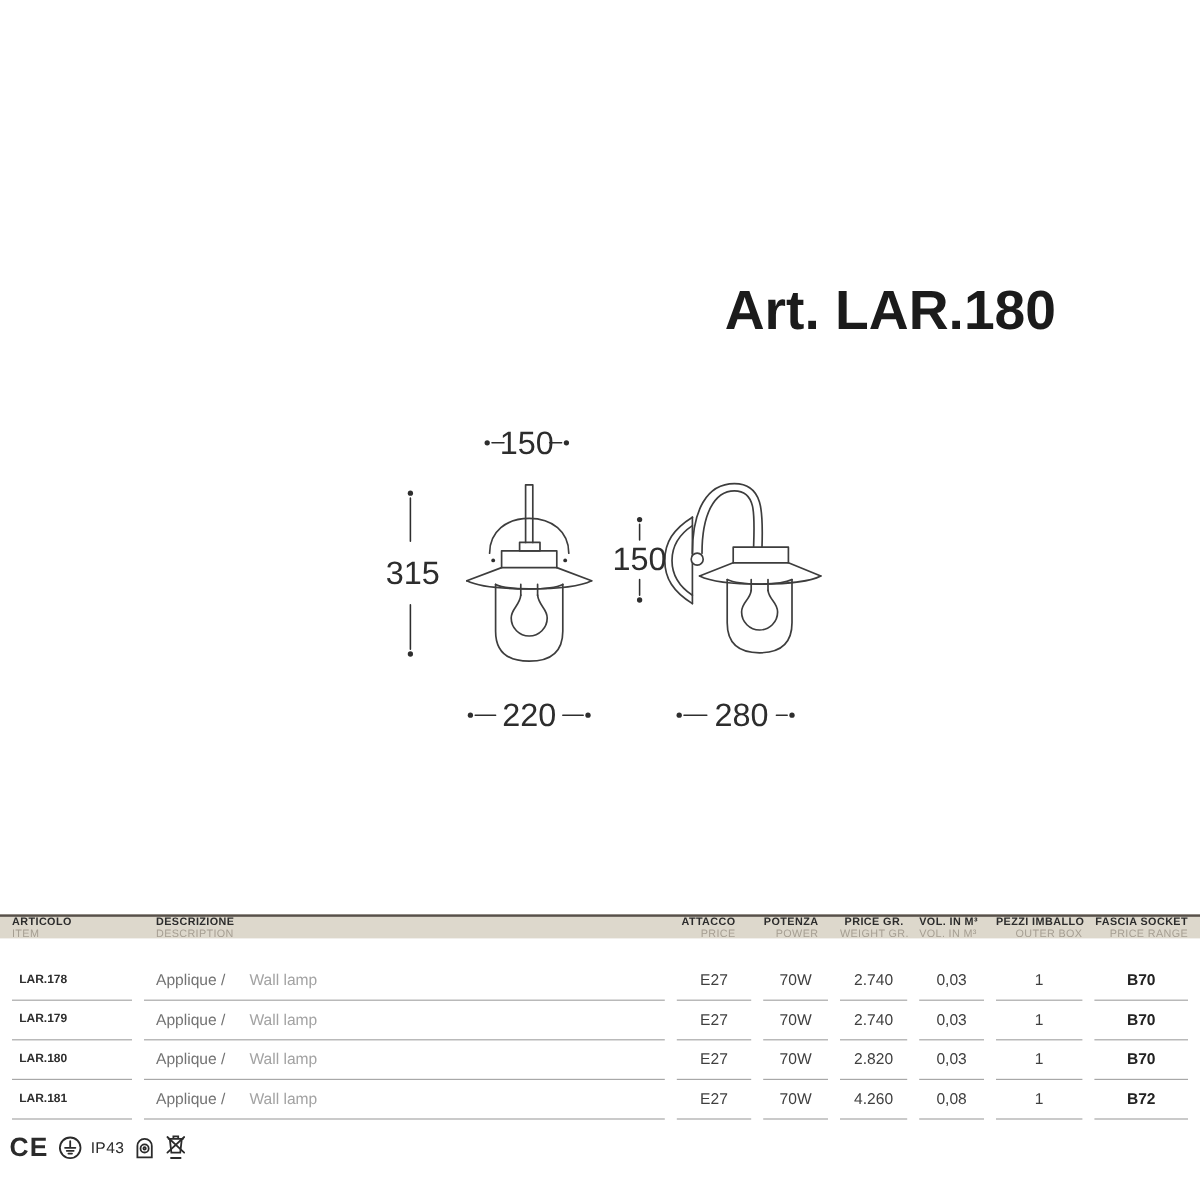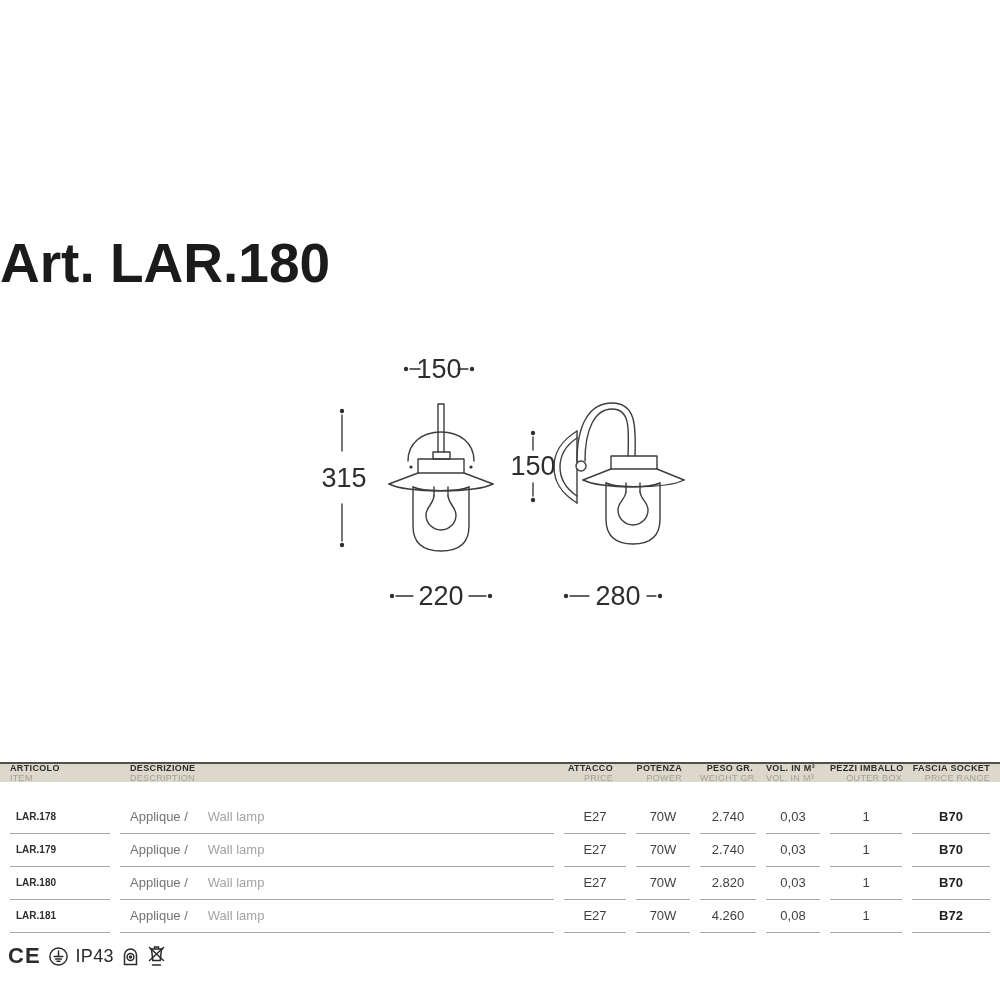--- a/index.html
+++ b/index.html
@@ -3,21 +3,21 @@
 <meta charset="utf-8">
 <style>
   html,body{margin:0;padding:0;background:#fff;}
   .page{
     position:relative;width:1000px;height:1000px;background:#ffffff;
     font-family:"Liberation Sans",sans-serif;overflow:hidden;
   }
   
   .title{
     position:absolute;top:231px;left:0;width:880px;margin:0;
-    text-align:left;font-size:55px;font-weight:bold;color:#1b1b1b;
+    text-align:right;font-size:46px;font-weight:bold;color:#1b1b1b;
     letter-spacing:0px;
   }
   
   .drawing{position:absolute;left:320px;top:348px;width:380px;height:267px;}
   .drawing path,.drawing rect{fill:none;stroke:#3d3d3d;stroke-width:1.4;stroke-linecap:round;stroke-linejoin:round;}
   .drawing .dot{fill:#2e2e2e;stroke:none;}
   .drawing .dimline{stroke:#2e2e2e;stroke-width:1.3;}
   .drawing text{font-family:"Liberation Sans",sans-serif;font-size:27px;font-weight:400;fill:#2d2d2d;text-anchor:middle;}
   .drawing .knuckle{fill:#ffffff;}
   
@@ -49,21 +49,21 @@
   .td.c2 .d1{color:#737373;}
   .td.c2 .d2{color:#a3a3a3;margin-left:20px;}
   .td.c3,.td.c4,.td.c5,.td.c6,.td.c7,.td.c8{justify-content:center;}
   .td.c8{font-weight:bold;color:#222;}
   
   .footer{
     position:absolute;left:8px;top:941px;height:30px;
     display:flex;align-items:center;gap:7px;
   }
   .ce-text{font-size:22px;font-weight:bold;color:#2b2b2b;letter-spacing:1px;line-height:1;}
-  .ip-text{font-size:18px;color:#2b2b2b;letter-spacing:.3px;line-height:1;}
+  .ip-text{font-size:13px;color:#2b2b2b;letter-spacing:.3px;line-height:1;}
   .footer svg{display:block;}
   .footer path,.footer circle,.footer line{fill:none;stroke:#2b2b2b;stroke-width:1.5;stroke-linecap:round;}
 </style>
 </head>
 <body>
 
 <div class="page">
 
   <h1 class="title">Art. LAR.180</h1>
 
@@ -139,21 +139,21 @@
     </div>
     <div class="hc hc3">
       <div class="h-it">ATTACCO</div>
         <div class="h-en">PRICE</div>
     </div>
     <div class="hc hc4">
       <div class="h-it">POTENZA</div>
         <div class="h-en">POWER</div>
     </div>
     <div class="hc hc5">
-      <div class="h-it">PESO GR.</div>
+      <div class="h-it">PRICE GR.</div>
         <div class="h-en">WEIGHT GR.</div>
     </div>
     <div class="hc hc6">
       <div class="h-it">VOL. IN M³</div>
         <div class="h-en">VOL. IN M³</div>
     </div>
     <div class="hc hc7">
       <div class="h-it">PEZZI IMBALLO</div>
         <div class="h-en">OUTER BOX</div>
     </div>

